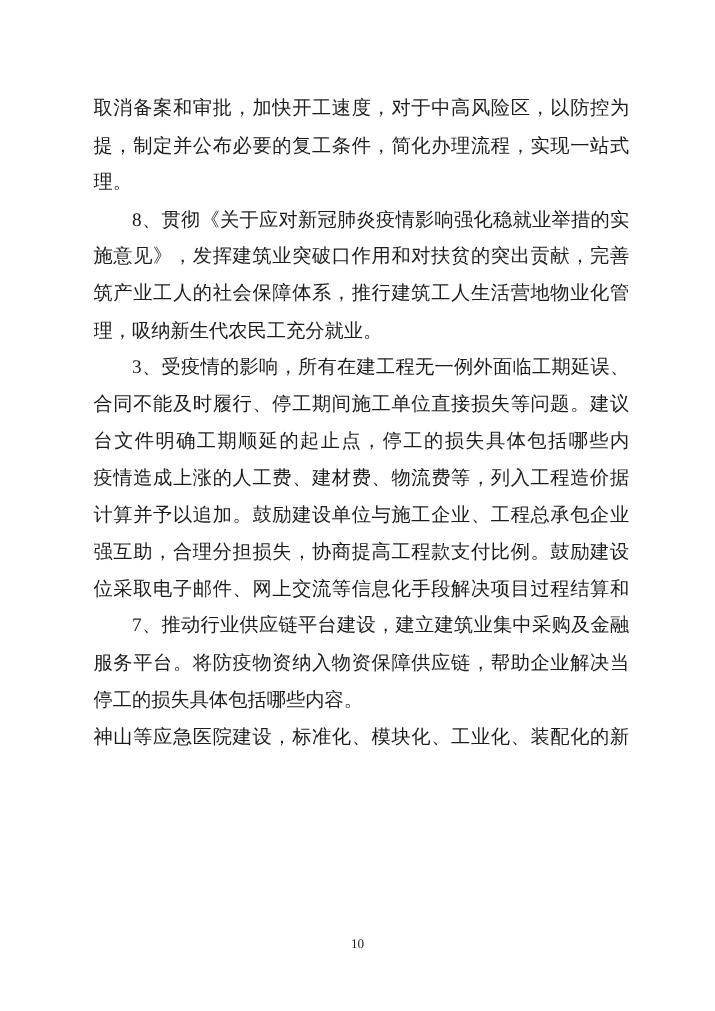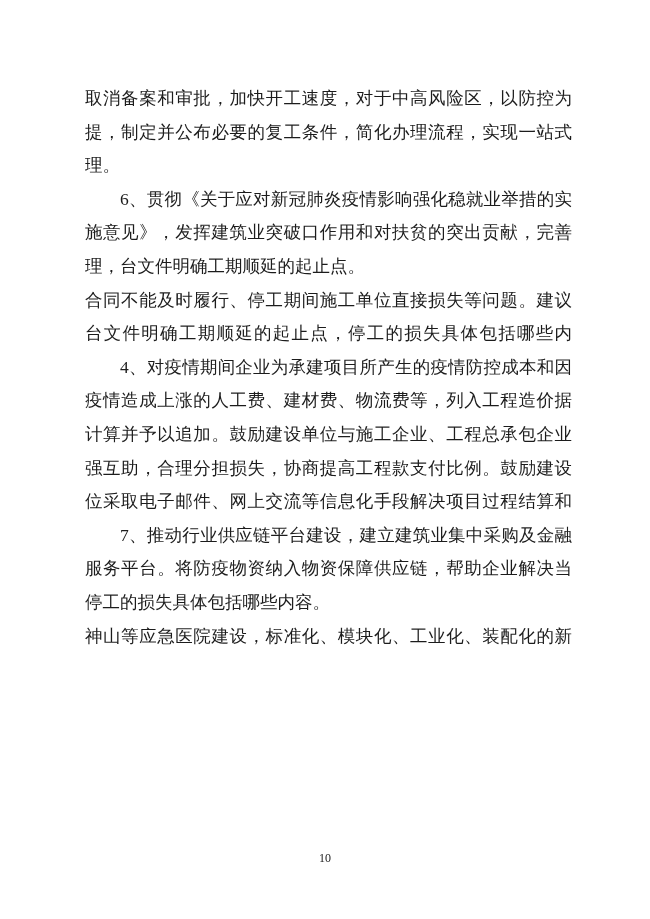--- a/index.html
+++ b/index.html
@@ -59,32 +59,33 @@
 <div class="page">
   <div class="text-block">
 
     <div class="para">
       <div class="line">取消备案和审批，加快开工速度，对于中高风险区，以防控为前</div>
       <div class="line">提，制定并公布必要的复工条件，简化办理流程，实现一站式办</div>
       <div class="line last">理。</div>
     </div>
 
     <div class="para">
-      <div class="line indent">6、贯彻《关于应对新冠肺炎疫情影响强化稳就业举措的实</div>
+      <div class="line indent">8、贯彻《关于应对新冠肺炎疫情影响强化稳就业举措的实</div>
       <div class="line">施意见》，发挥建筑业突破口作用和对扶贫的突出贡献，完善建</div>
-      <div class="line last">理，台文件明确工期顺延的起止点。</div>
+      <div class="line">筑产业工人的社会保障体系，推行建筑工人生活营地物业化管</div>
+      <div class="line last">理，吸纳新生代农民工充分就业。</div>
     </div>
 
     <div class="para">
+      <div class="line indent">3、受疫情的影响，所有在建工程无一例外面临工期延误、</div>
       <div class="line">合同不能及时履行、停工期间施工单位直接损失等问题。建议出</div>
       <div class="line">台文件明确工期顺延的起止点，停工的损失具体包括哪些内容、</div>
     </div>
 
     <div class="para">
-      <div class="line indent">4、对疫情期间企业为承建项目所产生的疫情防控成本和因</div>
       <div class="line">疫情造成上涨的人工费、建材费、物流费等，列入工程造价据实</div>
       <div class="line">计算并予以追加。鼓励建设单位与施工企业、工程总承包企业加</div>
       <div class="line">强互助，合理分担损失，协商提高工程款支付比例。鼓励建设单</div>
       <div class="line">位采取电子邮件、网上交流等信息化手段解决项目过程结算和竣</div>
     </div>
 
     <div class="para">
       <div class="line indent">7、推动行业供应链平台建设，建立建筑业集中采购及金融</div>
       <div class="line">服务平台。将防疫物资纳入物资保障供应链，帮助企业解决当前</div>
       <div class="line last">停工的损失具体包括哪些内容。</div>

